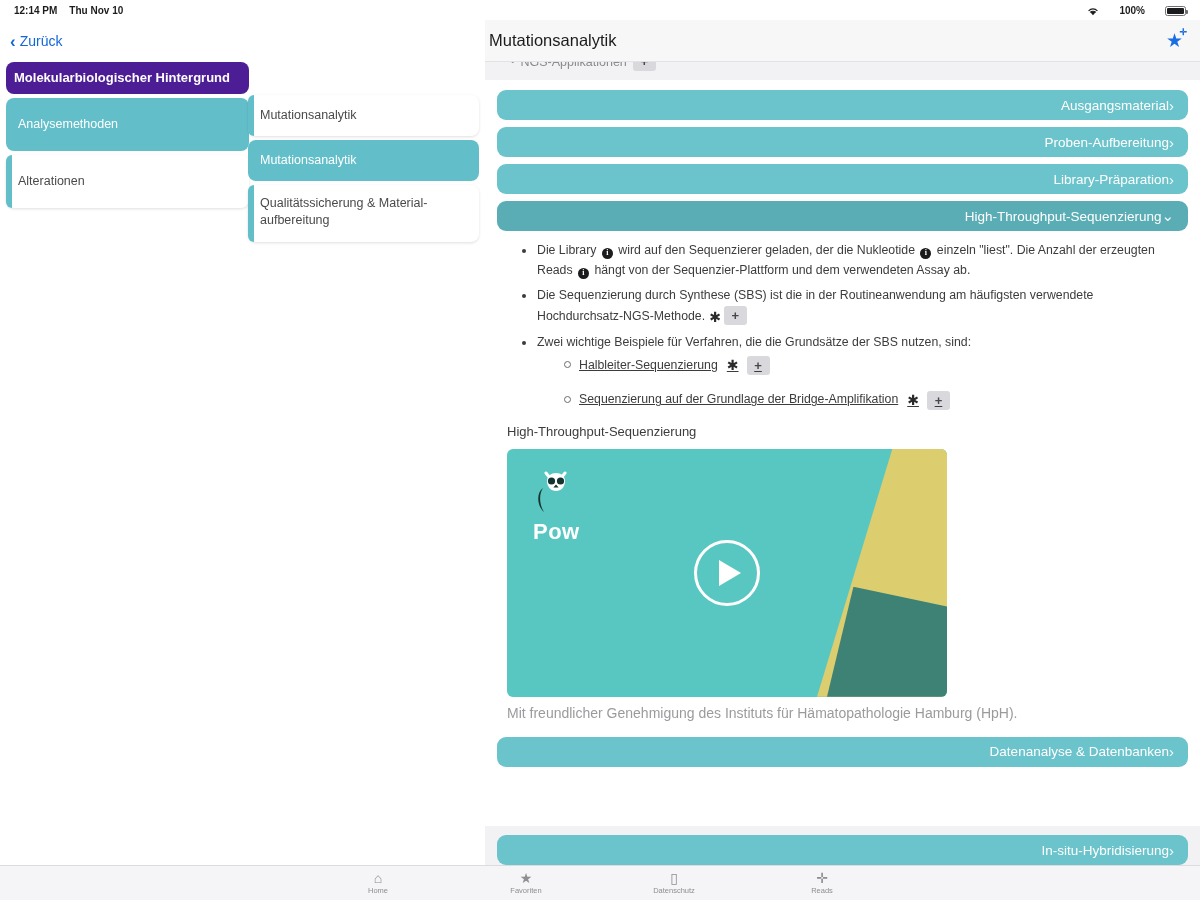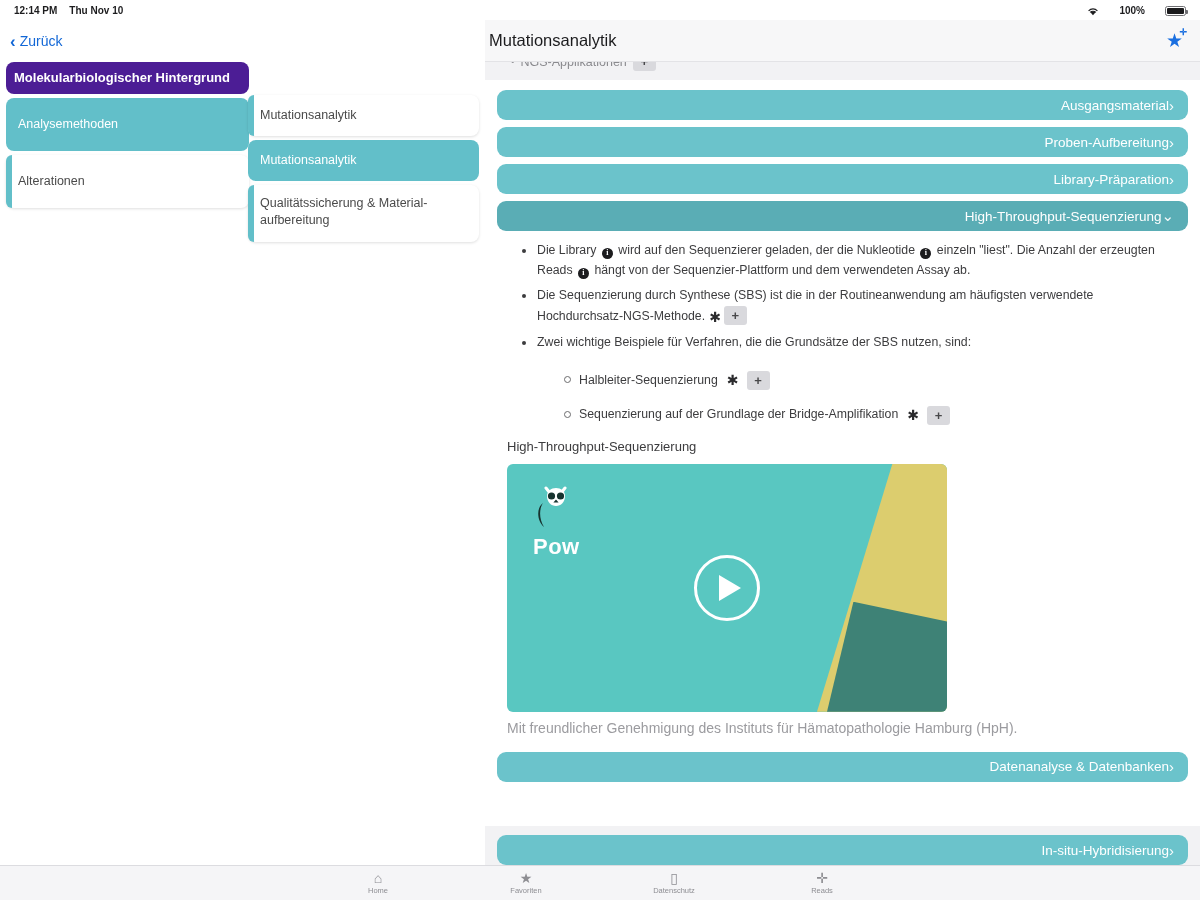--- a/index.html
+++ b/index.html
@@ -125,21 +125,21 @@
 
   .body-list { padding: 10px 22px 0 34px; }
   .b-li {
     position: relative; padding-left: 18px; margin-bottom: 5px;
     font-size: 12.3px; line-height: 1.62; color: #3c3c3e;
   }
   .b-li::before {
     content: ""; position: absolute; left: 3px; top: 8px;
     width: 4px; height: 4px; border-radius: 50%; background: #3c3c3e;
   }
-  .sub-list { padding-left: 24px; margin-top: 16px; }
+  .sub-list { padding-left: 24px; margin-top: 1px; text-decoration: underline; }
   .s-li {
     position: relative; padding-left: 18px; margin-bottom: 12px;
     font-size: 12.3px; line-height: 1.62; color: #3c3c3e;
     display: flex; align-items: center; flex-wrap: wrap; gap: 5px;
   }
   .s-li::before {
     content: ""; position: absolute; left: 3px; top: 7px;
     width: 5px; height: 5px; border-radius: 50%;
     border: 1px solid #6c6c6e; background: transparent;
   }

